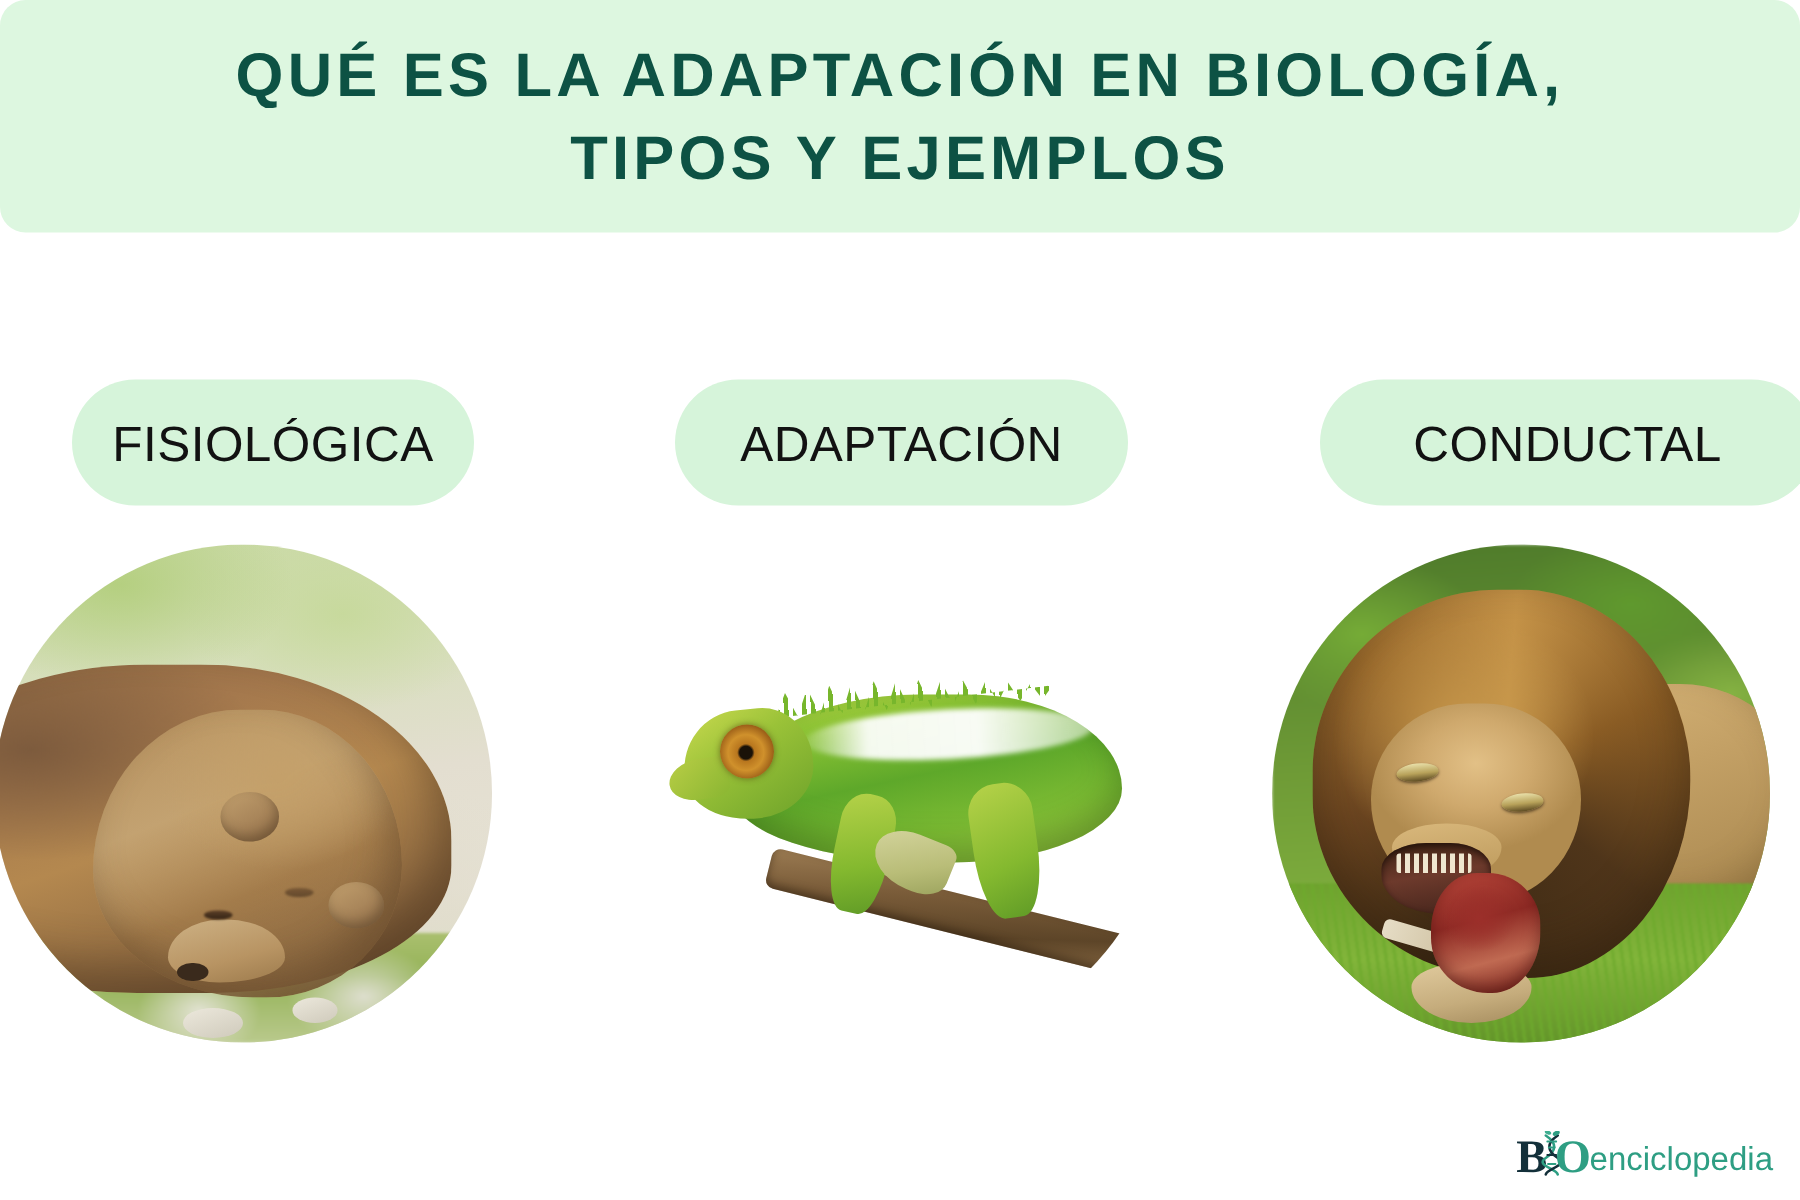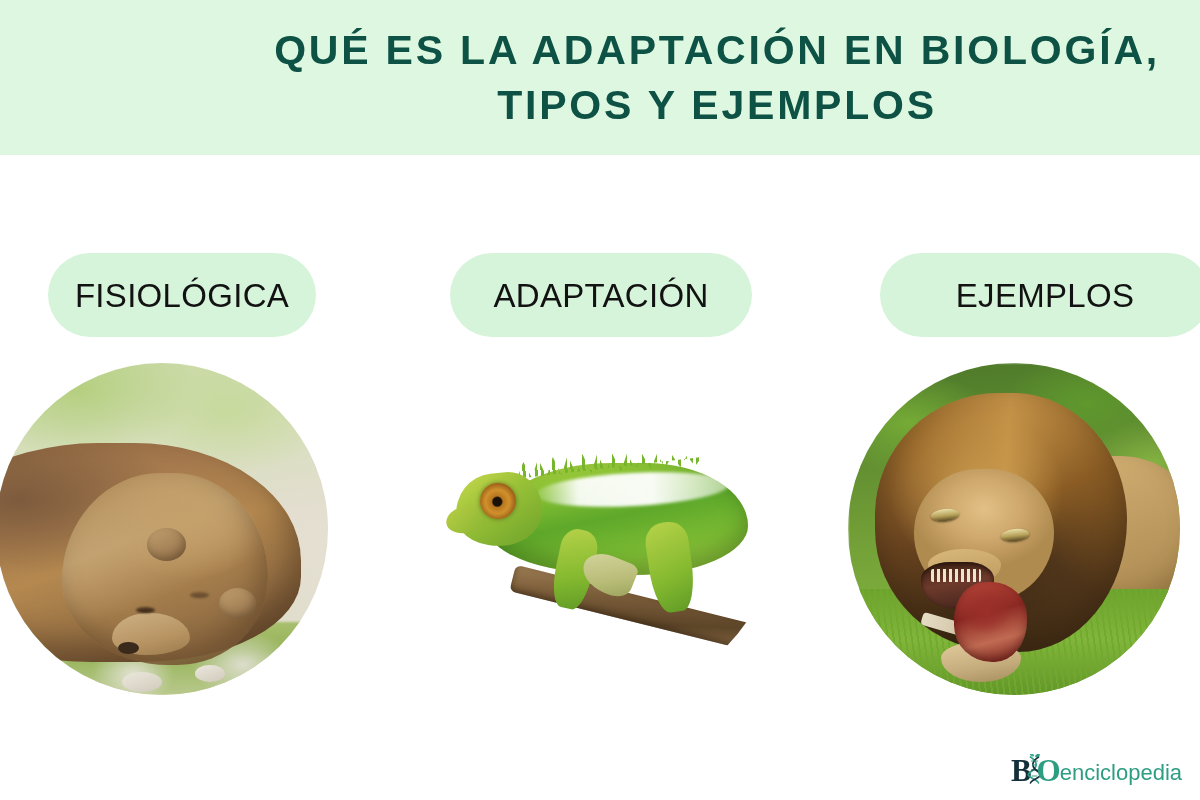--- a/index.html
+++ b/index.html
@@ -22,21 +22,22 @@
   
   .header-band {
     position: absolute;
     left: 0;
     top: 0;
     width: 1200px;
     height: 155px;
     background: #ddf7e0;
     display: flex;
     align-items: center;
-    justify-content: flex-end;
+    justify-content: center;
+    border-radius: 17px;
   }
   .header-title {
     color: #0d5244;
     font-family: "Liberation Sans", sans-serif;
     font-weight: bold;
     font-size: 41px;
     letter-spacing: 2.8px;
     line-height: 1.32;
     text-align: center;
     margin: 0;
@@ -541,21 +542,21 @@
           <div class="cham-tail"></div>
           <div class="cham-head"></div>
           <div class="cham-snout"></div>
           <div class="cham-eye"></div>
         </div>
       </div>
     </div>
 
     <div class="column col-2">
       <div class="pill pill-2">
-        <span class="pill-label">EJEMPLOS</span>
+        <span class="pill-label">CONDUCTAL</span>
       </div>
       <div class="photo-circle circle-2">
         <div class="photo-inner">
           <div class="lion-bg"></div>
           <div class="lion-rear"></div>
           <div class="lion-grass"></div>
           <div class="lion-mane"></div>
           <div class="lion-face"></div>
           <div class="lion-eye lion-eye-l"></div>
           <div class="lion-eye lion-eye-r"></div>

